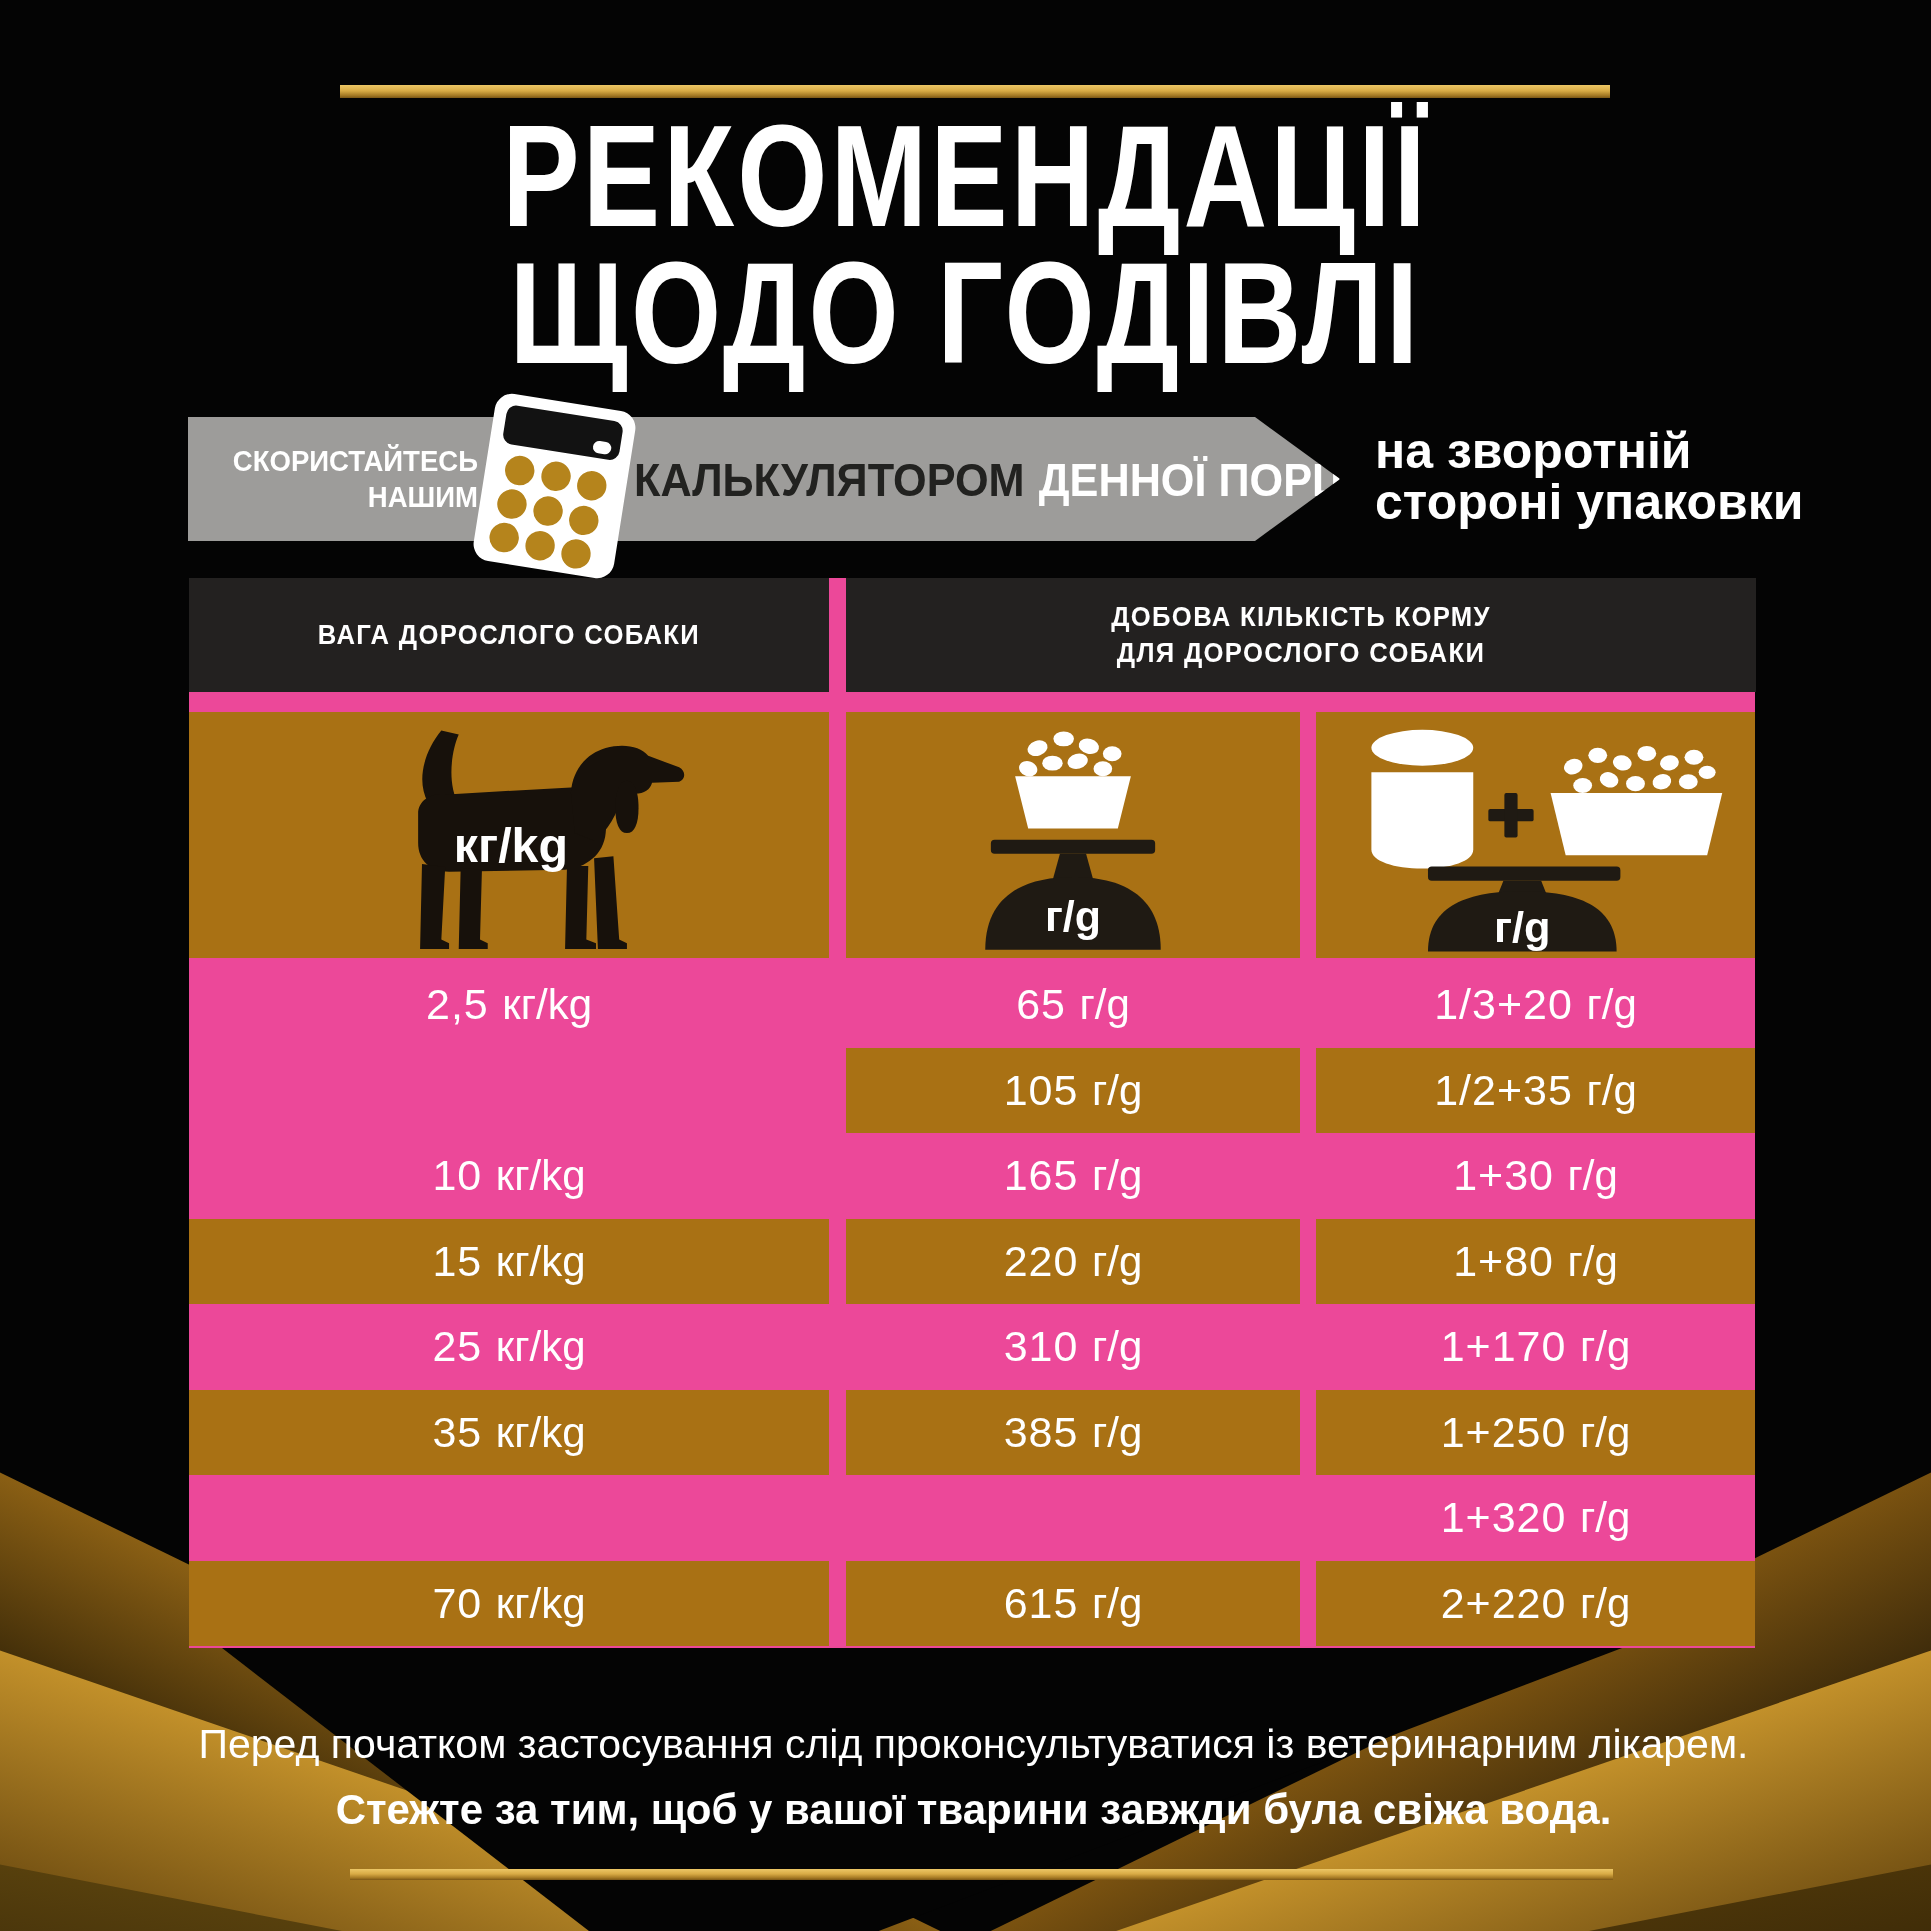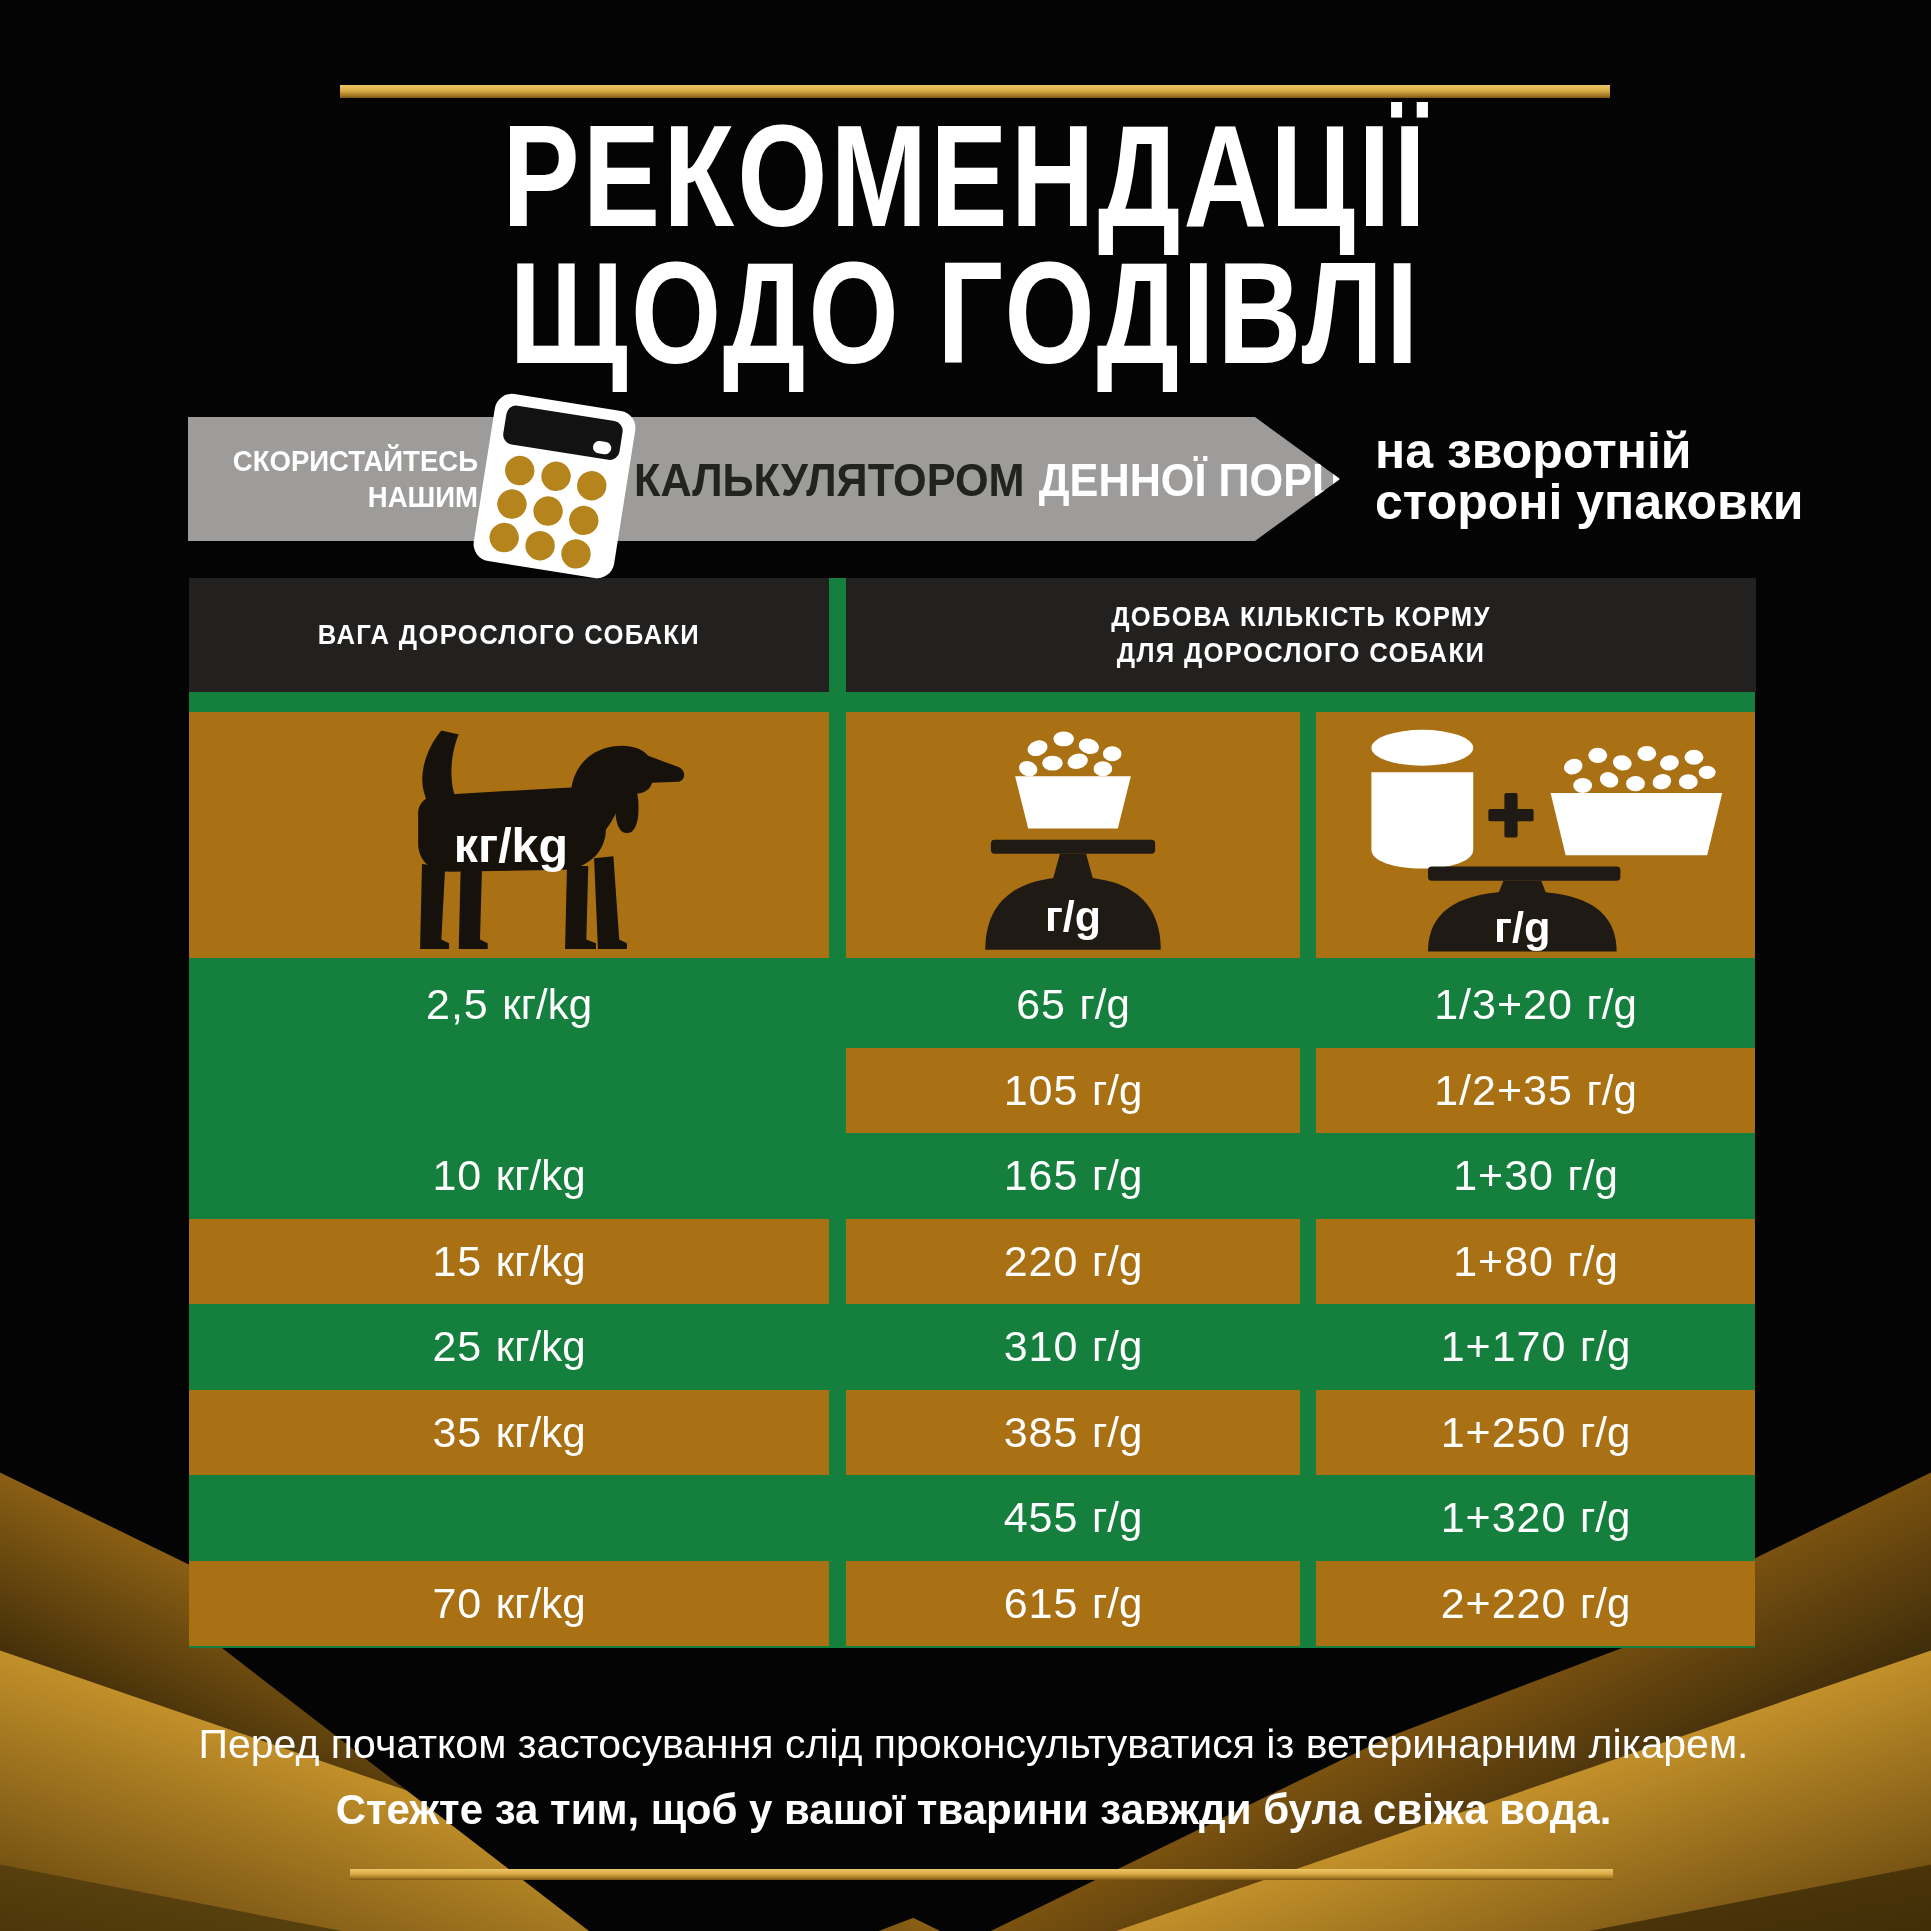--- a/index.html
+++ b/index.html
@@ -29,21 +29,21 @@
     font-weight:bold;font-size:47px;white-space:nowrap;}
   .banner-main .inner{transform:scaleX(0.92);transform-origin:0 50%;}
   .banner-main .dark{color:#222220;}
   .banner-main .light{color:#ffffff;margin-left:15.4px;}
   .calc-wrap{position:absolute;left:481px;top:399px;width:147px;height:174px;z-index:6;
     transform:rotate(9deg);}
   .banner-right{position:absolute;left:1375px;top:426px;z-index:5;color:#fff;font-weight:bold;
     font-size:50px;line-height:51px;}
 
   
-  .table{position:absolute;left:189px;top:578px;width:1566px;height:1070px;background:#15803d;z-index:4;}
+  .table{position:absolute;left:189px;top:578px;width:1566px;height:1070px;background:#ec4899;z-index:4;}
   .hdr{position:absolute;top:0;height:114px;background:#232120;display:flex;flex-direction:column;
     justify-content:center;text-align:center;font-weight:bold;font-size:27px;line-height:36px;
     letter-spacing:1.4px;color:#fff;}
   .hdr .inner{transform:scaleX(0.95);transform-origin:50% 50%;}
   .hdr.left{left:0;width:640px;}
   .hdr.right{left:657px;width:910px;}
   .iconbox{position:absolute;top:134px;height:246px;background:#a97114;display:flex;
     align-items:center;justify-content:center;}
   .iconbox.b1{left:0;width:640px;}
   .iconbox.b2{left:657px;width:454px;}
@@ -285,23 +285,20 @@
             <div class="cellinner"><span class="val">35</span><span class="unit">кг/kg</span></div>
           </div>
           <div class="cell c2">
             <div class="cellinner"><span class="val">385</span><span class="unit">г/g</span></div>
           </div>
           <div class="cell c3">
             <div class="cellinner"><span class="val">1+250</span><span class="unit">г/g</span></div>
           </div>
         </div>
         <div class="trow">
-          <div class="cell c2">
-            <div class="cellinner"><span class="val">455</span><span class="unit">г/g</span></div>
-          </div>
           <div class="cell c3">
             <div class="cellinner"><span class="val">1+320</span><span class="unit">г/g</span></div>
           </div>
         </div>
         <div class="trow hl">
           <div class="cell c1">
             <div class="cellinner"><span class="val">70</span><span class="unit">кг/kg</span></div>
           </div>
           <div class="cell c2">
             <div class="cellinner"><span class="val">615</span><span class="unit">г/g</span></div>

